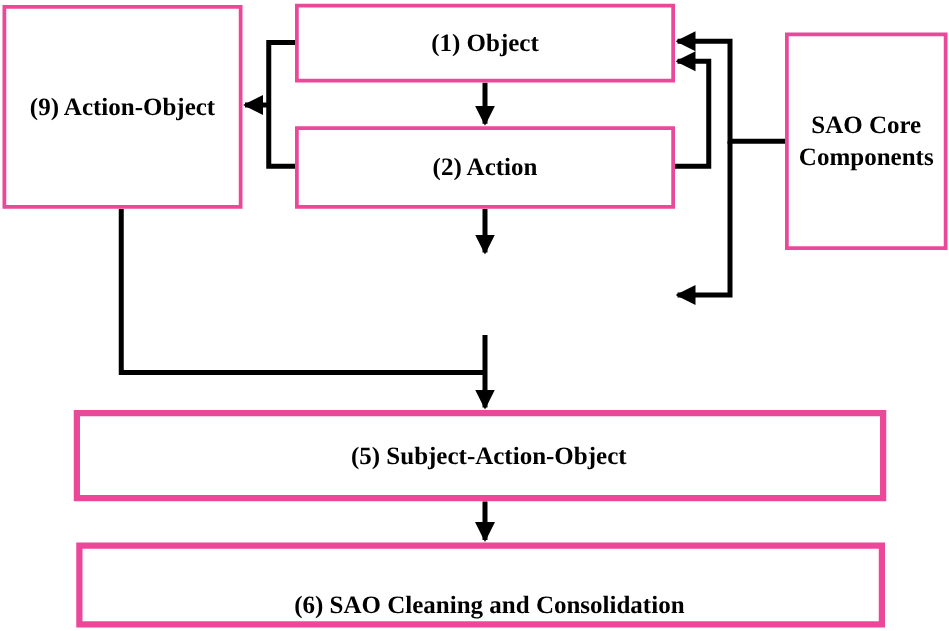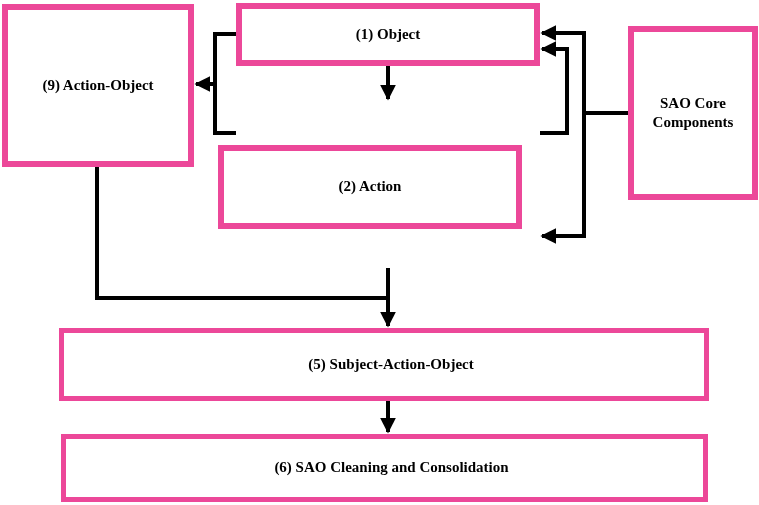--- a/index.html
+++ b/index.html
@@ -18,41 +18,41 @@
   .connectors {
     position: absolute;
     left: 0;
     top: 0;
     width: 759px;
     height: 505px;
   }
   .node {
     position: absolute;
     box-sizing: border-box;
-    border: 6px solid #ec4899;
+    border: 3px solid #ec4899;
     background: #ffffff;
     display: flex;
     align-items: center;
     justify-content: center;
     text-align: center;
     font-weight: bold;
-    font-size: 15px;
+    font-size: 20px;
     line-height: 1.3;
     color: #000000;
   }
   .node.thick { border-width: 5px; padding-left: 14px; }
 
   
   .node-object   { left: 236px; top: 3px;   width: 304px; height: 63px; }
-  .node-action   { left: 218px; top: 101px; width: 304px; height: 84px; margin-top: 44px; }
+  .node-action   { left: 236px; top: 101px; width: 304px; height: 66px; }
   .node-action-object { left: 2px; top: 4px; width: 192px; height: 163px; }
   .node-subject  { left: 236px; top: 204px; width: 304px; height: 64px; }
   .node-sao-core { left: 628px; top: 26px;  width: 130px; height: 174px; padding: 12px 6px; }
   .node-sao      { left: 59px;  top: 328px; width: 650px; height: 73px; }
-  .node-cleaning { left: 61px;  top: 434px; width: 647px; height: 68px; }
+  .node-cleaning { left: 61px;  top: 434px; width: 647px; height: 68px; align-items: flex-end; }
 </style>
 </head>
 <body>
 
 <div class="canvas">
 
   <svg class="connectors" viewBox="0 0 759 505" xmlns="http://www.w3.org/2000/svg">
     <defs>
       <marker id="arrow" viewBox="0 0 10 10" refX="9" refY="5" markerWidth="4" markerHeight="4.2" orient="auto">
         <path d="M 0 0 L 10 5 L 0 10 z" fill="#000000"></path>

